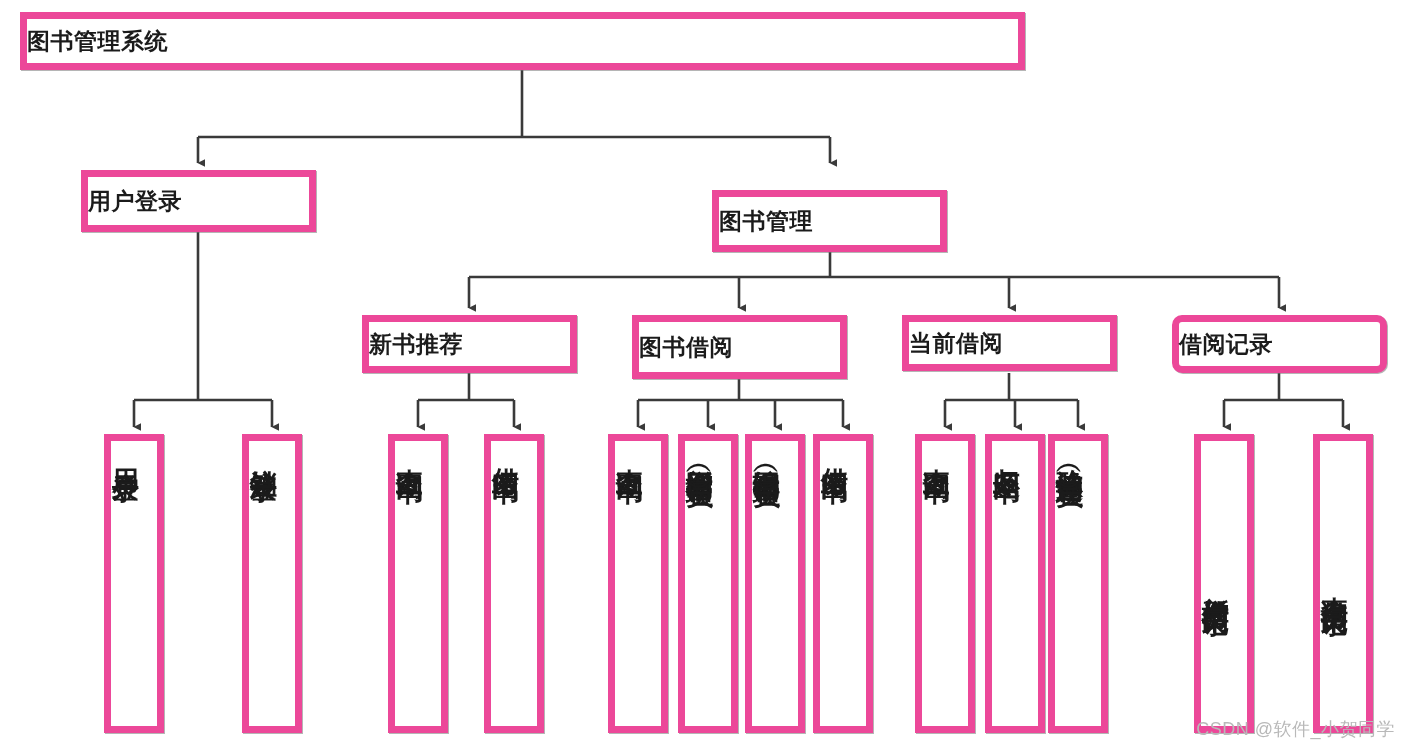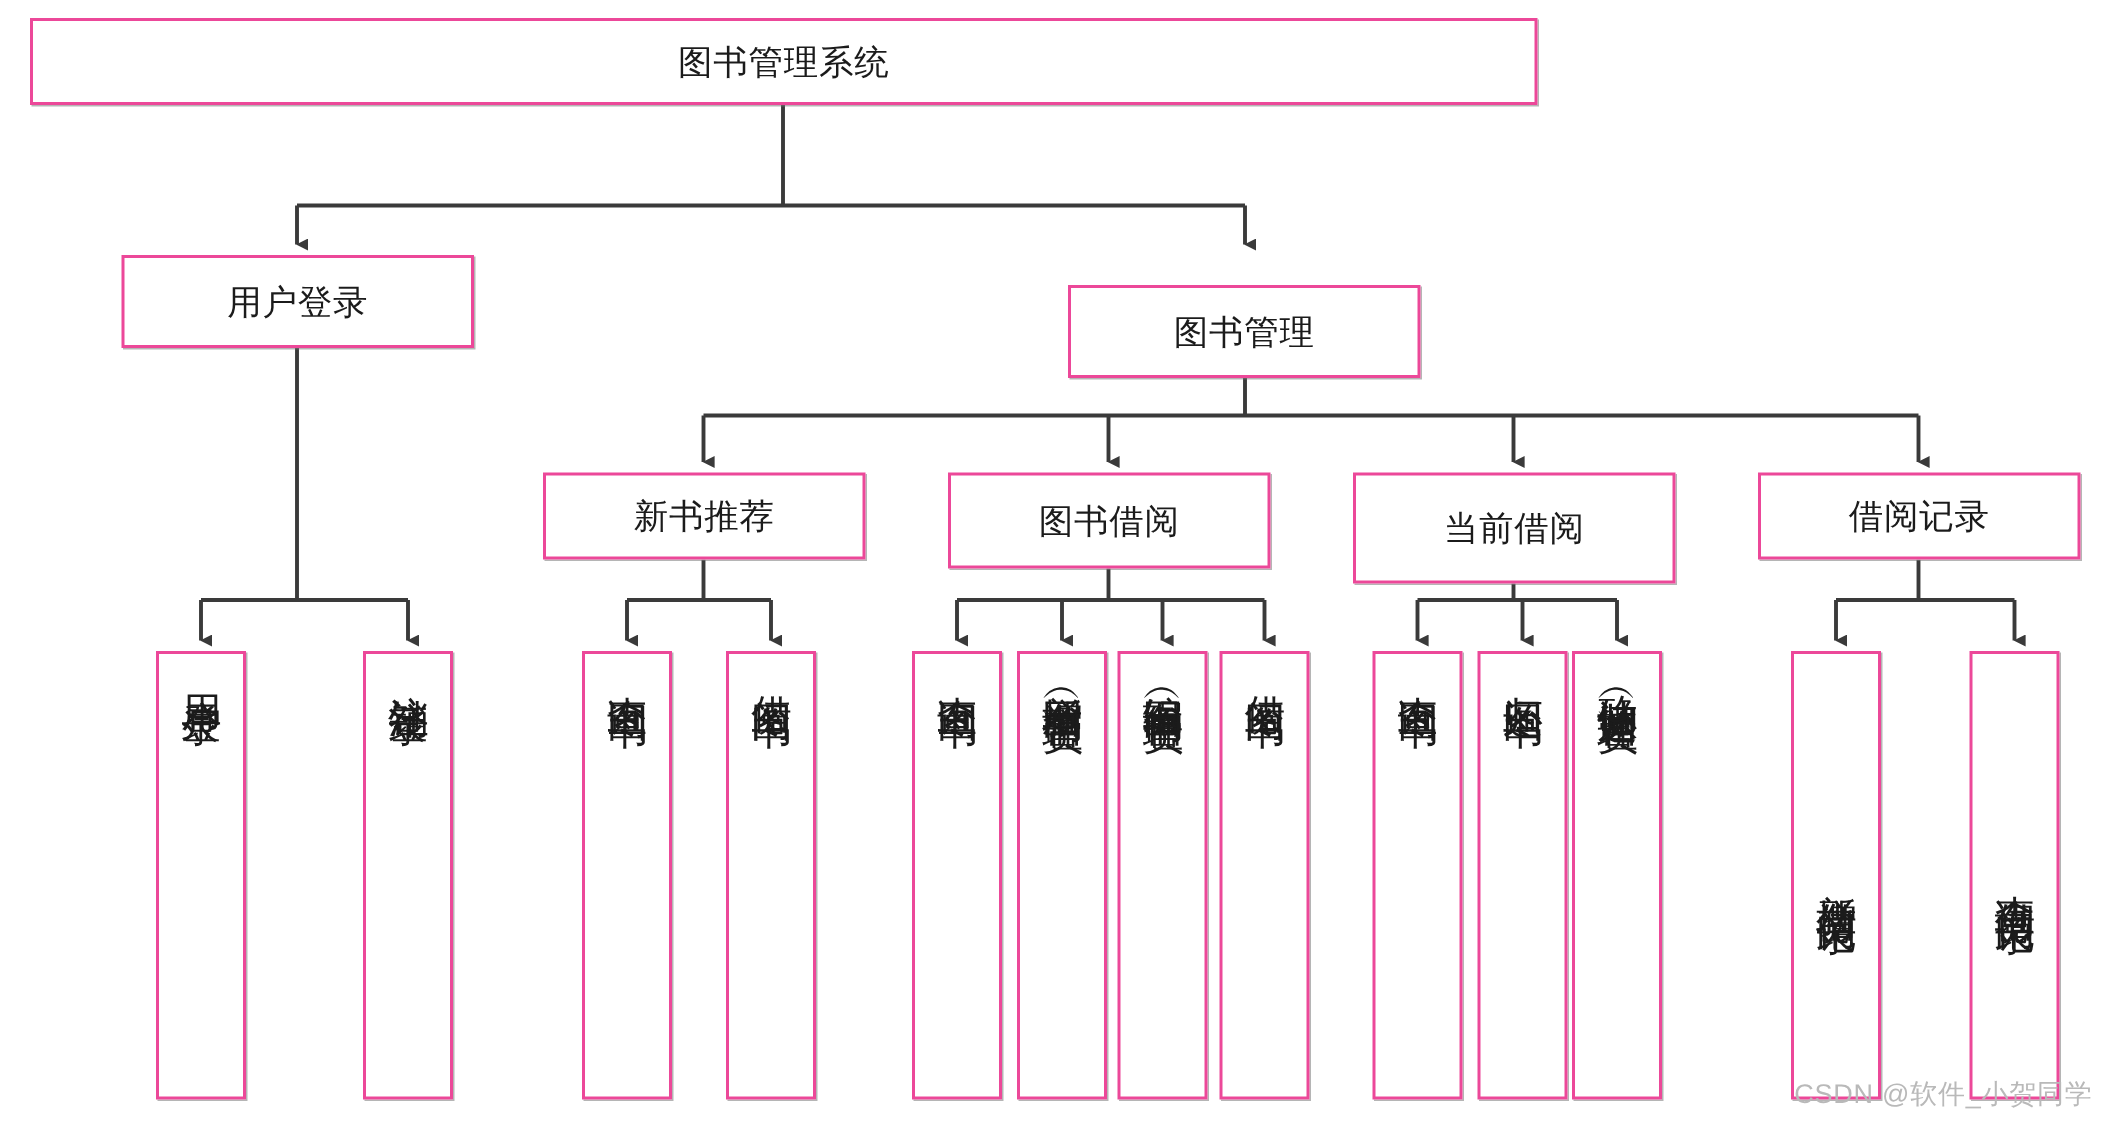--- a/index.html
+++ b/index.html
@@ -21,27 +21,27 @@
     position: absolute;
     left: 0;
     top: 0;
     width: 1405px;
     height: 747px;
     pointer-events: none;
   }
   .node {
     position: absolute;
     box-sizing: border-box;
-    border: 2px solid #ec4899;
+    border: 7px solid #ec4899;
     background: #ffffff;
     display: flex;
     align-items: center;
-    justify-content: center;
     color: #1b1b1b;
     box-shadow: 1px 1px 0 rgba(120,120,120,0.55);
+    font-weight: bold;
   }
   .node .label {
     display: block;
     letter-spacing: 0.5px;
   }
   .node.h .label {
     font-size: 23px;
     line-height: 1;
     white-space: nowrap;
   }
@@ -139,24 +139,24 @@
   <div class="node h" style="left: 712px; top: 170px; width: 235px; height: 62px; margin-top: 20px;">
     <span class="label">图书管理</span>
   </div>
 
   <div class="node h" style="left: 362px; top: 315px; width: 215px; height: 58px;">
     <span class="label">新书推荐</span>
   </div>
   <div class="node h" style="left: 632px; top: 315px; width: 215px; height: 64px;">
     <span class="label">图书借阅</span>
   </div>
-  <div class="node h" style="left: 902px; top: 315px; width: 215px; height: 74px;">
+  <div class="node h" style="left: 902px; top: 315px; width: 215px; height: 56px;">
     <span class="label">当前借阅</span>
   </div>
-  <div class="node h" style="left: 1172px; top: 315px; width: 215px; height: 58px;">
+  <div class="node h" style="left: 1172px; top: 315px; width: 215px; height: 58px; border-radius: 10px;">
     <span class="label">借阅记录</span>
   </div>
 
   <div class="node v" style="left: 104px; top: 434px; width: 60px; height: 299px;">
     <span class="label">用户登录</span>
   </div>
   <div class="node v" style="left: 242px; top: 434px; width: 60px; height: 299px;">
     <span class="label">注销登录</span>
   </div>
   <div class="node v" style="left: 388px; top: 434px; width: 60px; height: 299px;">

